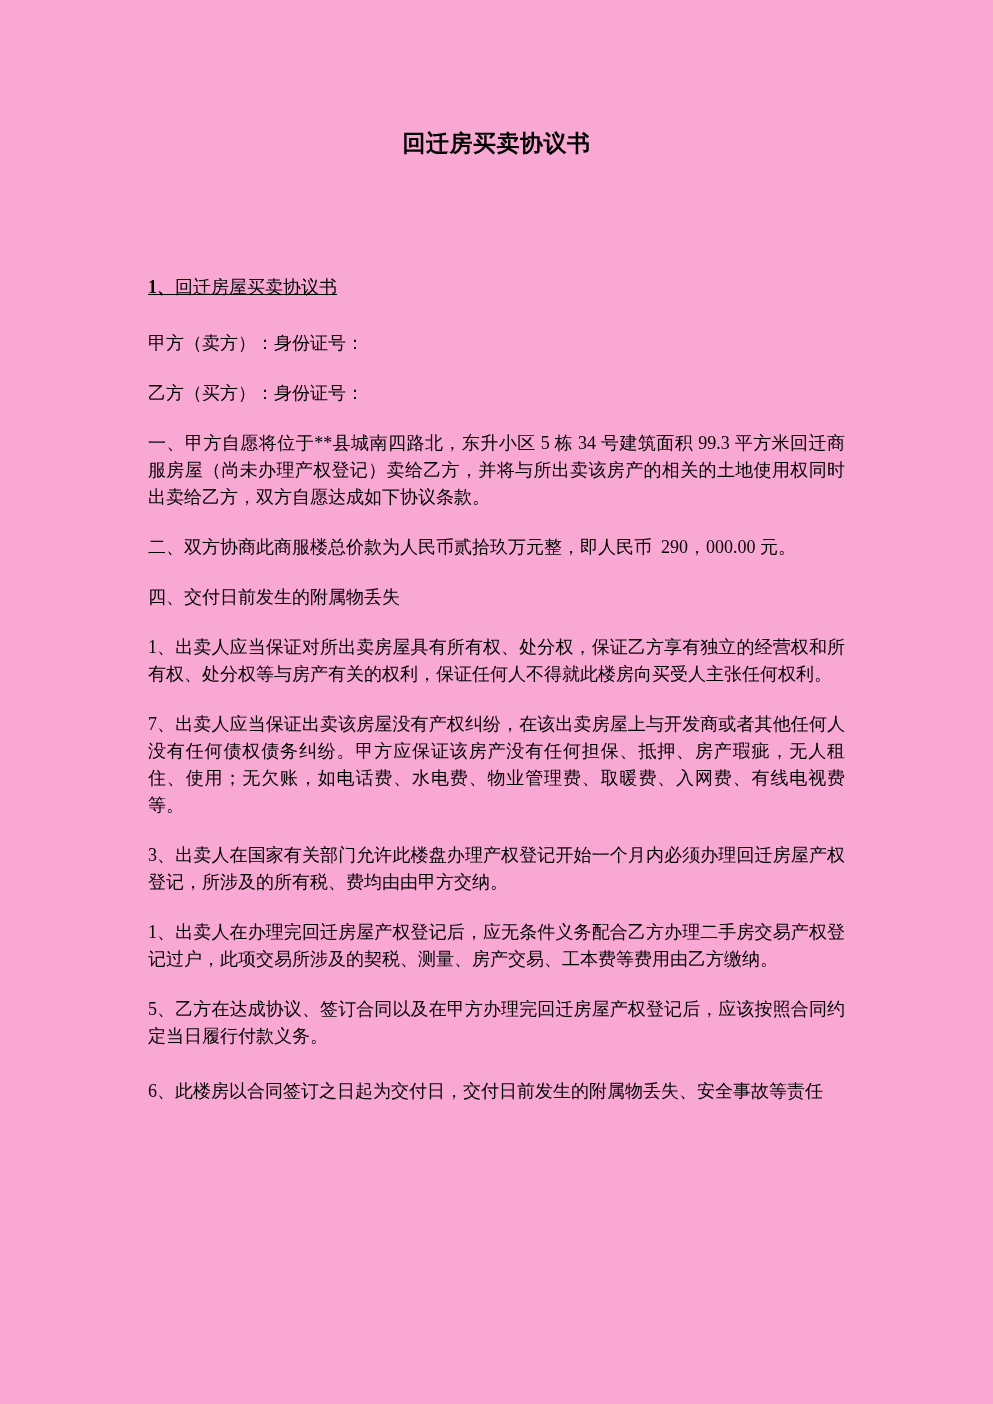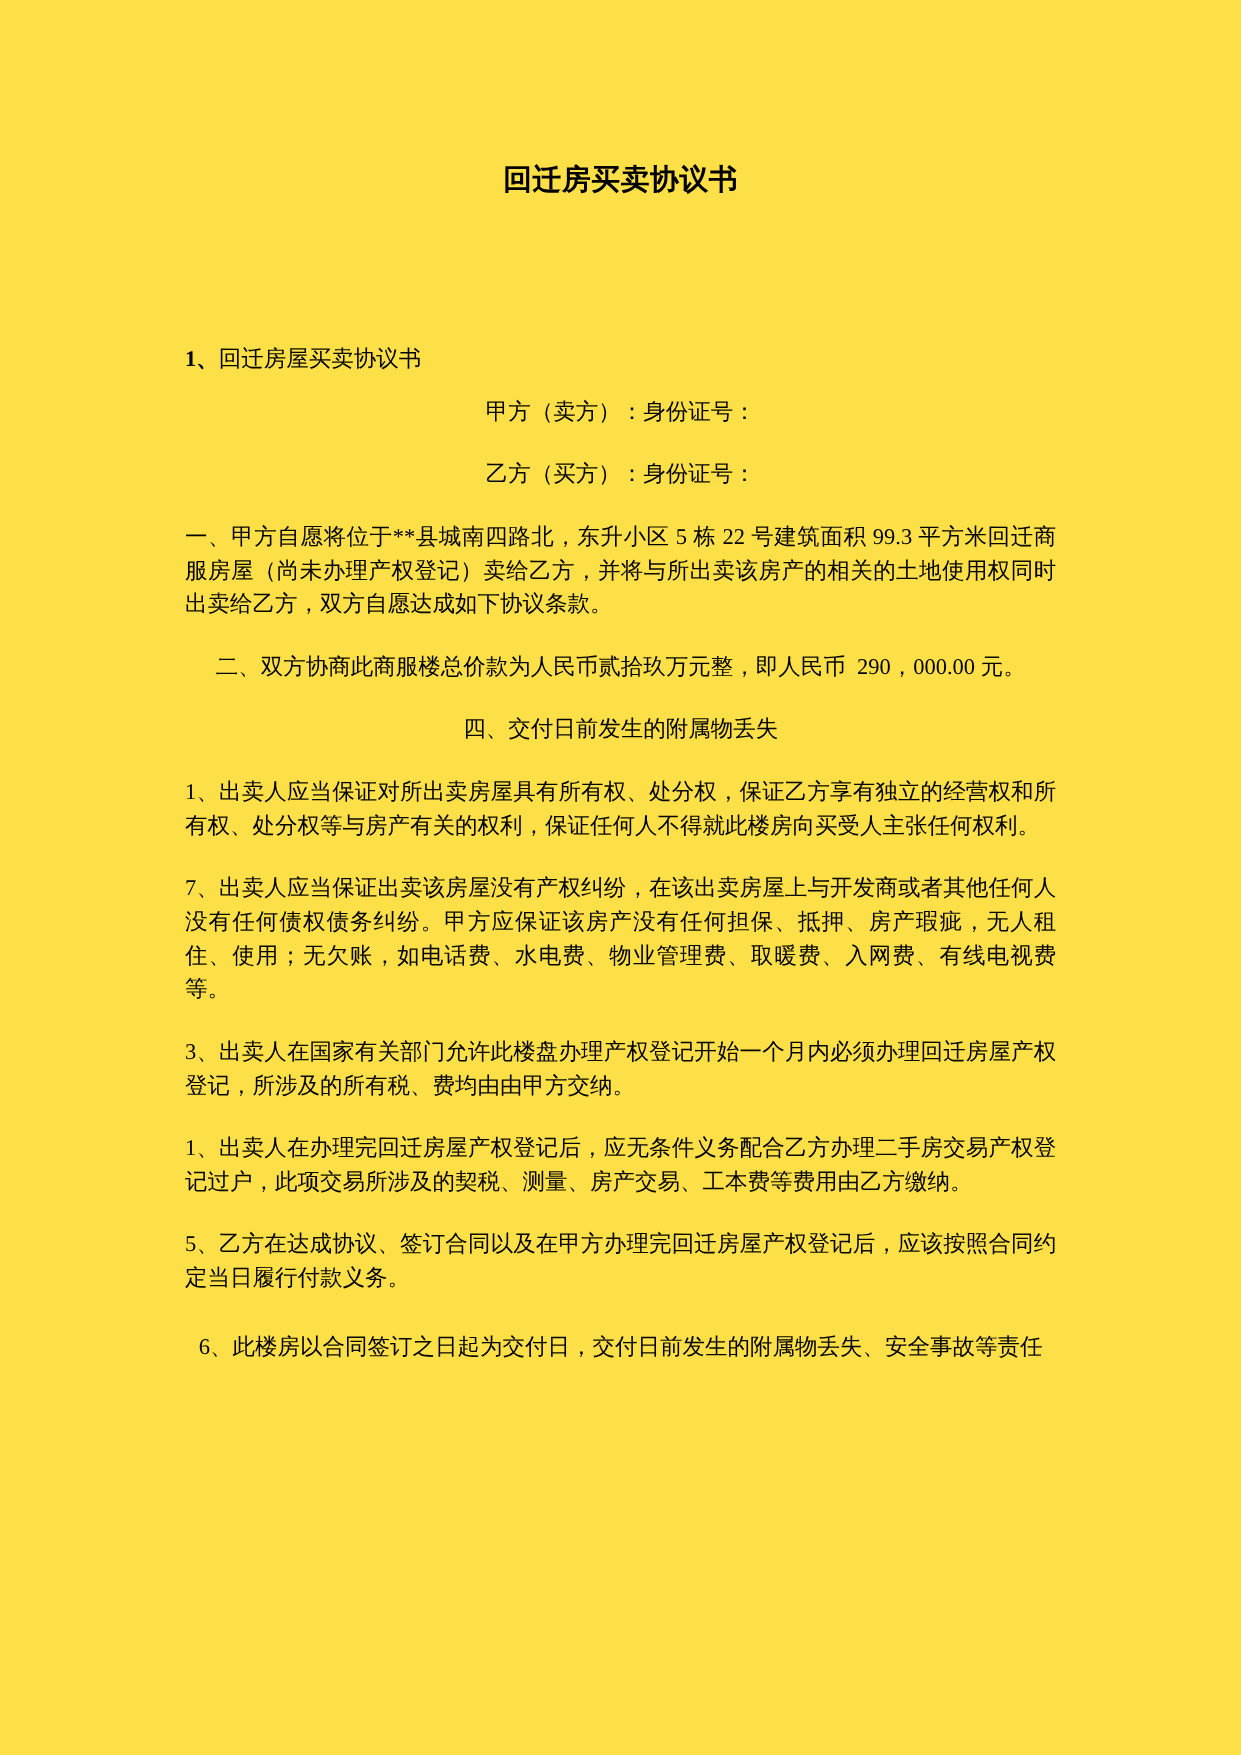--- a/index.html
+++ b/index.html
@@ -4,21 +4,21 @@
 <style>
   html, body {
     margin: 0;
     padding: 0;
     background: #ffffff;
   }
   .page {
     position: relative;
     width: 993px;
     height: 1404px;
-    background: #fde047;
+    background: #f9a8d4;
     overflow: hidden;
     font-family: "Liberation Serif", "DejaVu Serif", serif;
     color: #000000;
   }
   .content {
     position: absolute;
     left: 148px;
     top: 129px;
     width: 697px;
   }
@@ -31,25 +31,26 @@
     text-align: center;
   }
   .para {
     margin: 0 0 23px 0;
     font-size: 18px;
     line-height: 27px;
     text-align: justify;
     word-break: break-all;
   }
   .para.heading-item {
-    margin-bottom: 15px;
+    margin-bottom: 29px;
     text-align: left;
+    text-decoration: underline;
   }
   .para.single {
-    text-align: center;
+    text-align: left;
   }
   .para.extra-gap {
     padding-top: 21px;
   }
   .para.last-line {
     padding-top: 5px;
     margin-bottom: 0;
   }
   .bold {
     font-weight: bold;
@@ -63,21 +64,21 @@
 
     <h1 class="doc-title">回迁房买卖协议书</h1>
 
     <p class="para heading-item"><span class="bold">1、</span><span>回迁房屋买卖协议书</span></p>
 
     <p class="para single">甲方（卖方）：身份证号：</p>
 
     <p class="para single">乙方（买方）：身份证号：</p>
 
 
-    <p class="para">一、甲方自愿将位于**县城南四路北，东升小区 5 栋 22 号建筑面积 99.3 平方米回迁商服房屋（尚未办理产权登记）卖给乙方，并将与所出卖该房产的相关的土地使用权同时出卖给乙方，双方自愿达成如下协议条款。</p>
+    <p class="para">一、甲方自愿将位于**县城南四路北，东升小区 5 栋 34 号建筑面积 99.3 平方米回迁商服房屋（尚未办理产权登记）卖给乙方，并将与所出卖该房产的相关的土地使用权同时出卖给乙方，双方自愿达成如下协议条款。</p>
 
     <p class="para single">二、双方协商此商服楼总价款为人民币贰拾玖万元整，即人民币&nbsp; 290，000.00 元。</p>
 
 
     <p class="para single">四、交付日前发生的附属物丢失</p>
 
     <p class="para">1、出卖人应当保证对所出卖房屋具有所有权、处分权，保证乙方享有独立的经营权和所有权、处分权等与房产有关的权利，保证任何人不得就此楼房向买受人主张任何权利。</p>
 
     <p class="para">7、出卖人应当保证出卖该房屋没有产权纠纷，在该出卖房屋上与开发商或者其他任何人没有任何债权债务纠纷。甲方应保证该房产没有任何担保、抵押、房产瑕疵，无人租住、使用；无欠账，如电话费、水电费、物业管理费、取暖费、入网费、有线电视费等。</p>
 

